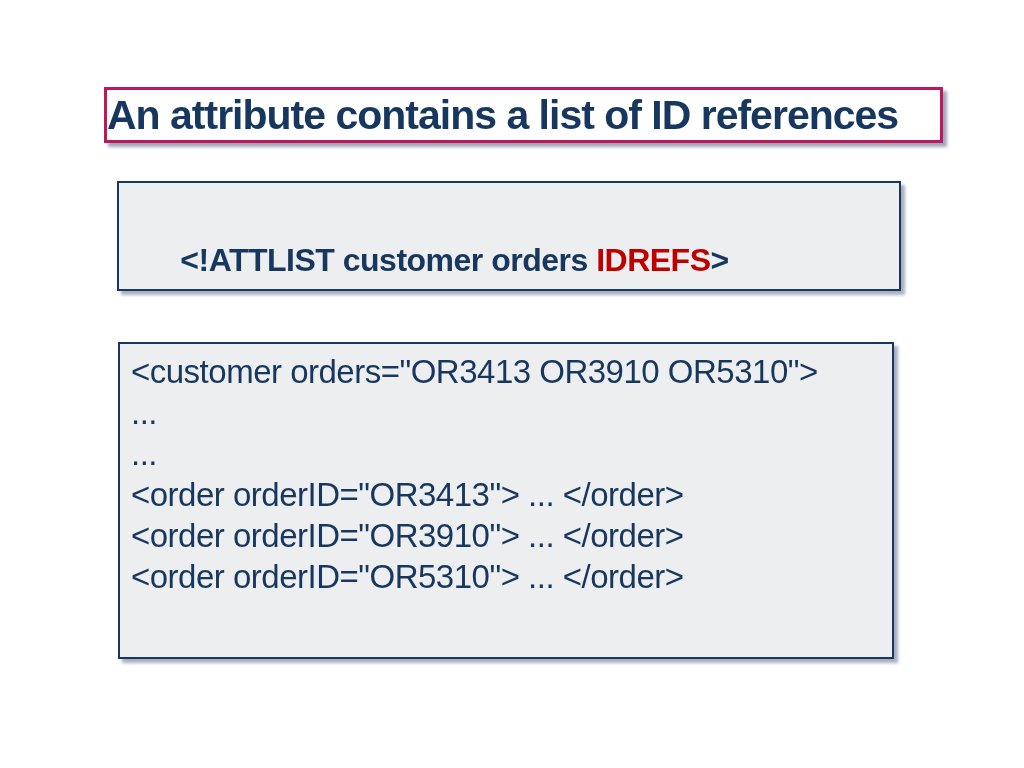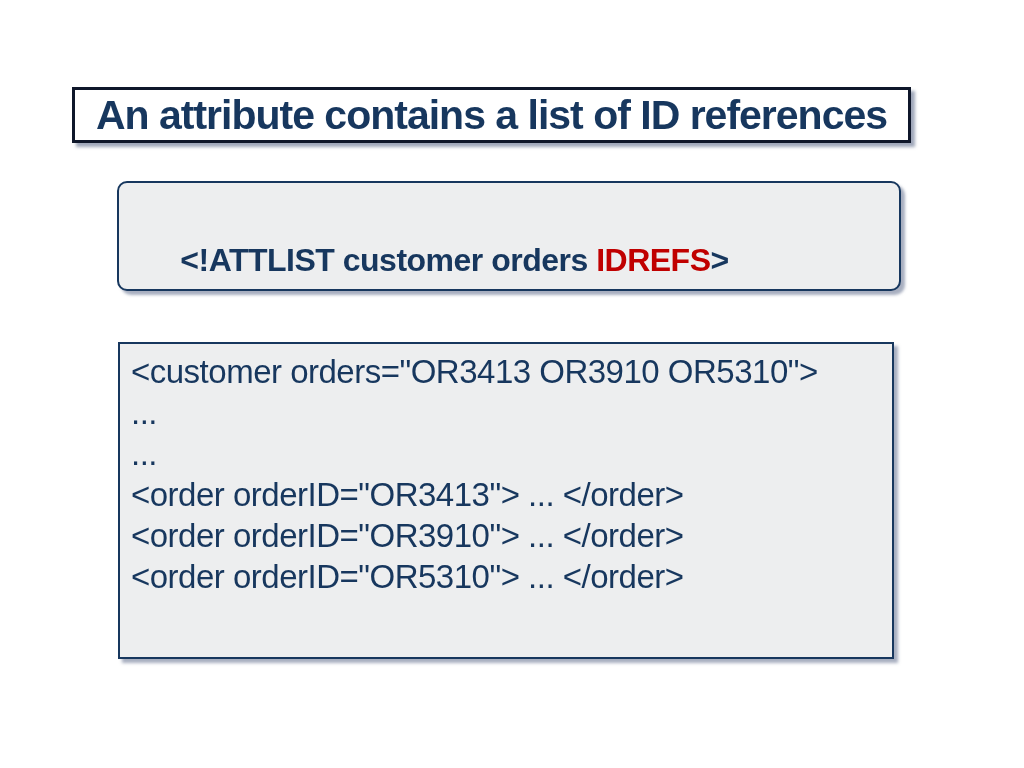--- a/index.html
+++ b/index.html
@@ -12,30 +12,29 @@
     width: 1024px;
     height: 768px;
     background: #ffffff;
     overflow: hidden;
     font-family: "Liberation Sans", sans-serif;
   }
 
   
   .title-box {
     position: absolute;
-    left: 72px;
+    left: 104px;
     top: 87px;
     width: 833px;
     height: 50px;
     background: #ffffff;
-    border: 3px solid #0f172a;
+    border: 3px solid #be185d;
     box-shadow: 4px 4px 3px rgba(96, 110, 140, 0.6);
     display: flex;
     align-items: center;
-    justify-content: center;
   }
   .title-text {
     font-size: 41px;
     font-weight: bold;
     letter-spacing: -1px;
     color: #17375E;
     white-space: nowrap;
   }
 
   
@@ -47,21 +46,20 @@
     box-sizing: border-box;
   }
 
   
   .attlist-box {
     left: 117px;
     top: 181px;
     width: 784px;
     height: 110px;
     padding: 14px 10px 0 11px;
-    border-radius: 10px;
   }
   .attlist-line {
     font-size: 32px;
     font-weight: bold;
     letter-spacing: -0.5px;
     line-height: 42px;
     color: #17375E;
     white-space: pre;
   }
 

